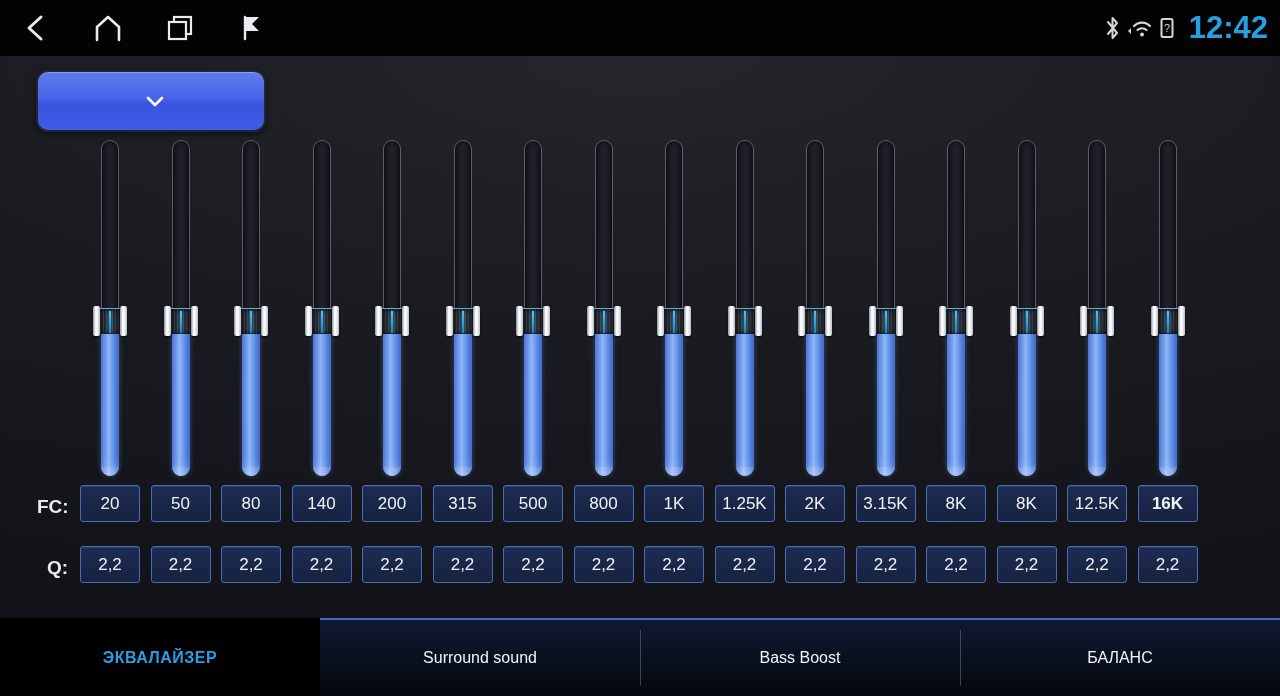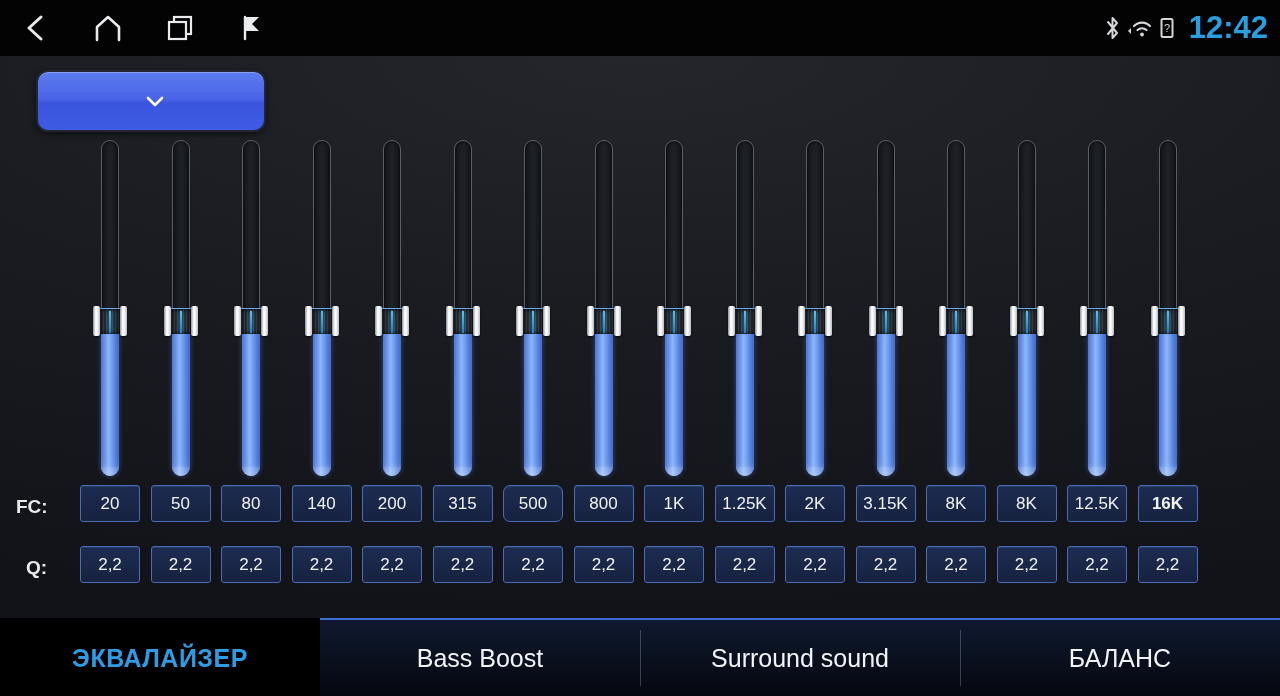--- a/index.html
+++ b/index.html
@@ -176,20 +176,21 @@
   .cap.l { left: 0; }
   .cap.r { right: 0; }
 
   
   .rowlabel {
     position: absolute;
     color: #e9ebef;
     font-size: 19px;
     font-weight: bold;
     line-height: 1;
+    margin-left: 21px;
   }
   .cell {
     position: absolute;
     width: 60px; height: 37px;
     border: 1px solid #4a6bb5;
     border-radius: 3px;
     background: linear-gradient(180deg, #1d2c52 0%, #16223f 100%);
     color: #f0f2f6;
     font-size: 17px;
     display: flex;
@@ -208,21 +209,21 @@
     background: #000;
     z-index: 15;
   }
   .tab {
     flex: 1 1 0;
     height: 78px;
     display: flex;
     align-items: center;
     justify-content: center;
     color: #f2f4f8;
-    font-size: 25px;
+    font-size: 16px;
     position: relative;
     cursor: pointer;
     background: linear-gradient(180deg, #101932 0%, #0a1120 45%, #05070e 100%);
     border-top: 2px solid #3d6bd1;
   }
   .tab::after {
     content: "";
     position: absolute;
     left: 0; top: 10px; bottom: 10px;
     width: 1px;
@@ -471,21 +472,21 @@
         <div class="cell" style="left: 150.5px; top: 429px;">50</div>
         <div class="cell" style="left: 150.5px; top: 490px;">2,2</div>
         <div class="cell" style="left: 221px; top: 429px;">80</div>
         <div class="cell" style="left: 221px; top: 490px;">2,2</div>
         <div class="cell" style="left: 291.5px; top: 429px;">140</div>
         <div class="cell" style="left: 291.5px; top: 490px;">2,2</div>
         <div class="cell" style="left: 362px; top: 429px; text-align: right;">200</div>
         <div class="cell" style="left: 362px; top: 490px;">2,2</div>
         <div class="cell" style="left: 432.5px; top: 429px;">315</div>
         <div class="cell" style="left: 432.5px; top: 490px;">2,2</div>
-        <div class="cell" style="left: 503px; top: 429px; border-radius: 7px;">500</div>
+        <div class="cell" style="left: 503px; top: 429px;">500</div>
         <div class="cell" style="left: 503px; top: 490px;">2,2</div>
         <div class="cell" style="left: 573.5px; top: 429px;">800</div>
         <div class="cell" style="left: 573.5px; top: 490px;">2,2</div>
         <div class="cell" style="left: 644px; top: 429px;">1K</div>
         <div class="cell" style="left: 644px; top: 490px;">2,2</div>
         <div class="cell" style="left: 714.5px; top: 429px;">1.25K</div>
         <div class="cell" style="left: 714.5px; top: 490px;">2,2</div>
         <div class="cell" style="left: 785px; top: 429px;">2K</div>
         <div class="cell" style="left: 785px; top: 490px;">2,2</div>
         <div class="cell" style="left: 855.5px; top: 429px;">3.15K</div>
@@ -499,24 +500,24 @@
         <div class="cell" style="left: 1137.5px; top: 429px; font-weight: bold;">16K</div>
         <div class="cell" style="left: 1137.5px; top: 490px;">2,2</div>
       </div>
   </div>
 
   <div class="tabbar" id="tabbar">
       <div class="tab active">
         <span>ЭКВАЛАЙЗЕР</span>
       </div>
       <div class="tab">
+        <span>Surround sound</span>
+      </div>
+      <div class="tab">
         <span>Bass Boost</span>
-      </div>
-      <div class="tab">
-        <span>Surround sound</span>
       </div>
       <div class="tab">
         <span>БАЛАНС</span>
       </div>
     </div>
   <div class="watermark">KD</div>
 
 </div>
 
 </body></html>

